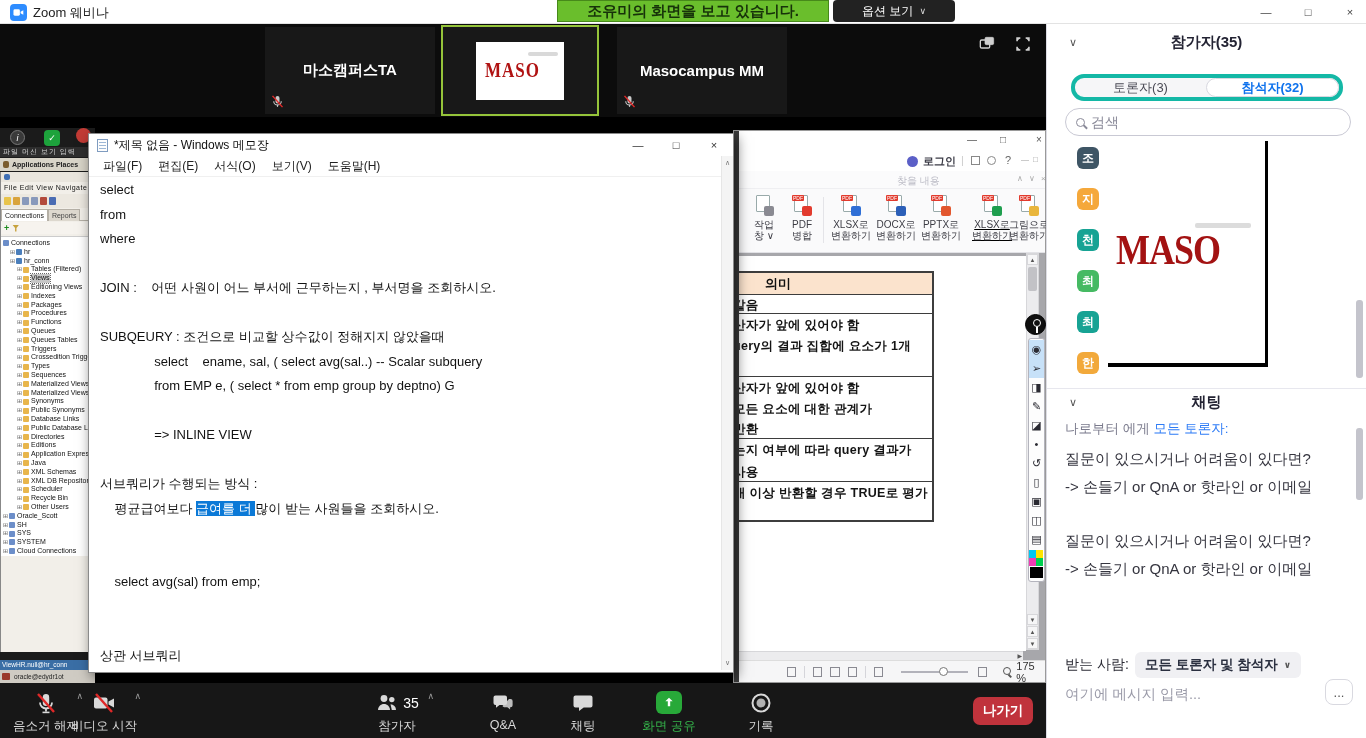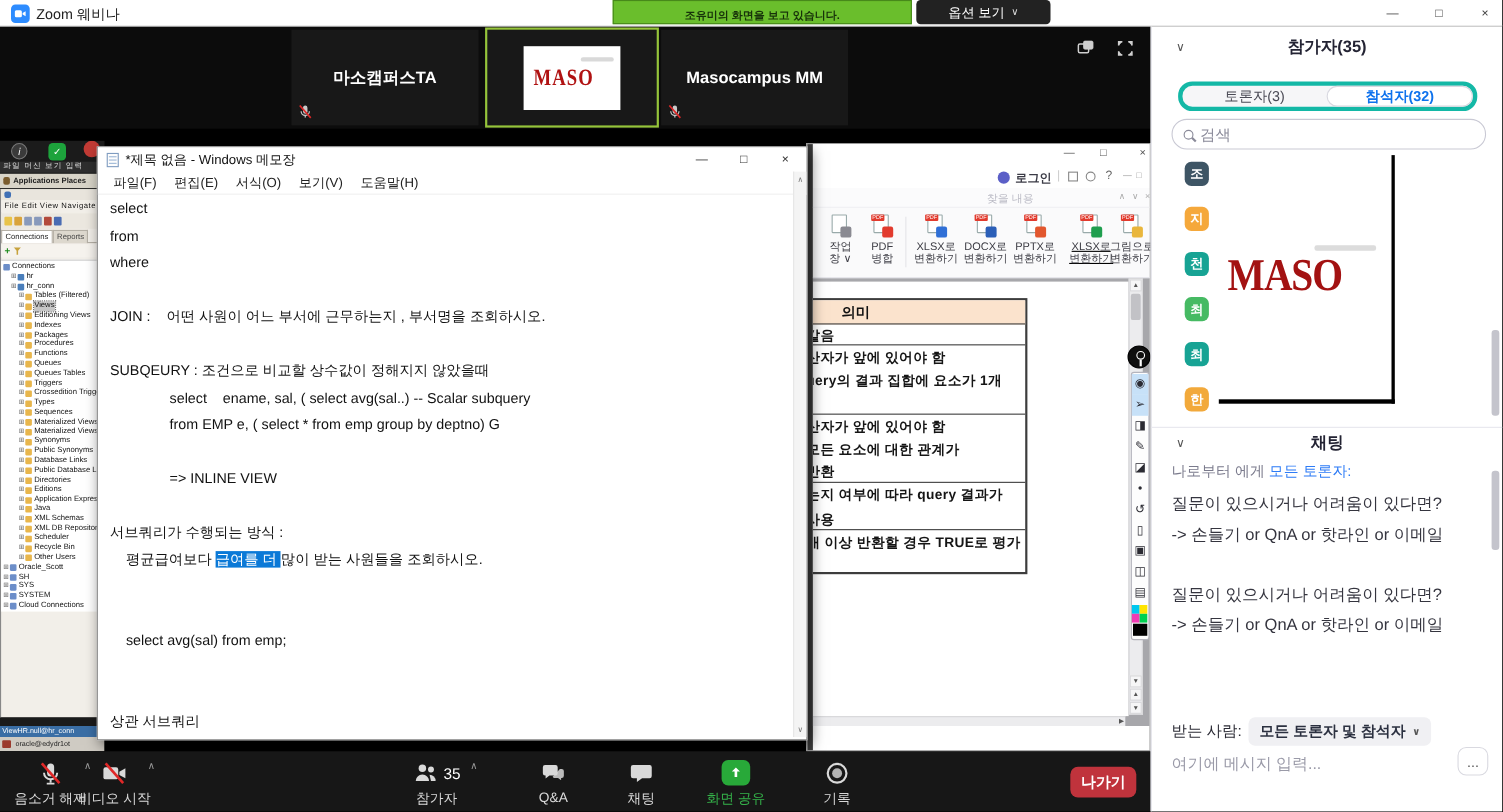--- a/index.html
+++ b/index.html
@@ -5,21 +5,21 @@
   *{box-sizing:border-box;margin:0;padding:0}
   html,body{background:#000}
   body{font-family:"Liberation Sans","DejaVu Sans",sans-serif}
   #app{position:relative;width:1366px;height:738px;background:#000;overflow:hidden}
 
   
   .topbar{position:absolute;left:0;top:0;width:1366px;height:24px;background:#fff;border-bottom:1px solid #e3e3e3;z-index:60}
   .zoom-logo{position:absolute;left:10px;top:4px;width:17px;height:17px;border-radius:4px;background:#2d8cff;display:flex;align-items:center;justify-content:center}
   .zoom-logo svg{width:11px;height:11px;fill:#fff}
   .app-title{position:absolute;left:33px;top:4px;font-size:13px;color:#222}
-  .share-banner{position:absolute;left:557px;top:0;width:272px;height:22px;background:#6abe2c;border:1px solid #47891a;color:#17320a;font-size:10px;font-weight:bold;display:flex;align-items:flex-end;justify-content:center}
+  .share-banner{position:absolute;left:557px;top:0;width:272px;height:22px;background:#6abe2c;border:1px solid #47891a;color:#17320a;font-size:15px;font-weight:bold;display:flex;align-items:center;justify-content:center}
   .options-btn{position:absolute;left:833px;top:0;width:122px;height:22px;background:#222;border-radius:4px;color:#fff;font-size:12px;display:flex;align-items:center;justify-content:center;gap:6px;cursor:pointer}
   .options-btn .opt-caret{font-size:9px;color:#ddd}
   .win-ctrls{position:absolute;right:8px;top:0;height:24px;display:flex;align-items:center;gap:26px;color:#444}
   .win-ctrls .wc{font-size:11px;line-height:24px;width:16px;text-align:center;cursor:pointer}
 
   
   .video-strip{position:absolute;left:0;top:24px;width:1046px;height:93px;background:#0c0c0c}
   .tile{position:absolute;background:#181818;display:flex;align-items:center;justify-content:center}
   .tile .tile-name{color:#fff;font-size:15px;font-weight:bold}
   .tile.active{border:2px solid #95c43a}
@@ -218,21 +218,21 @@
             <line x1="4" y1="3" x2="20" y2="21" stroke="#e02828" stroke-width="2.4"></line>
           </svg>
       </span>
     </div>
     <div class="tile active" style="left:441px;top:1px;width:158px;height:91px">
       <div class="maso-box">
         <span class="maso-text">MASO</span>
         <span class="maso-wm"></span>
       </div>
     </div>
-    <div class="tile" style="left:601px;top:3px;width:170px;height:87px">
+    <div class="tile" style="left:617px;top:3px;width:170px;height:87px">
       <span class="tile-name">Masocampus MM</span>
       <span class="mic-off">
         <svg viewBox="0 0 24 24">
             <path fill="#c9c9c9" d="M12 15a3.2 3.2 0 0 0 3.2-3.2V6.2a3.2 3.2 0 1 0-6.4 0v5.6A3.2 3.2 0 0 0 12 15z"></path>
             <path fill="none" stroke="#c9c9c9" stroke-width="1.8" d="M6 11.5a6 6 0 0 0 12 0"></path>
             <rect fill="#c9c9c9" x="11.1" y="17.2" width="1.8" height="3.4"></rect>
             <line x1="4" y1="3" x2="20" y2="21" stroke="#e02828" stroke-width="2.4"></line>
           </svg>
       </span>
     </div>
@@ -608,20 +608,36 @@
         <span class="sb" style="top:0">▲</span>
         <div class="pdf-vthumb"></div>
         <span class="sb" style="bottom:24px">▼</span>
         <span class="sb" style="bottom:12px">▲</span>
         <span class="sb" style="bottom:0">▼</span>
       </div>
       <div class="pdf-hscroll">
         <span class="sb">▶</span>
       </div>
     </div>
+    <div class="pdf-status">
+      <span style="width:52px"></span>
+      <span class="st-ico"></span>
+      <span class="st-sep"></span>
+      <span class="st-ico"></span>
+      <span class="st-ico"></span>
+      <span class="st-ico"></span>
+      <span class="st-sep"></span>
+      <span class="st-ico"></span>
+      <span class="zoom-slider">
+          <span class="zoom-handle"></span>
+        </span>
+      <span class="st-ico"></span>
+      <span class="mag"></span>
+      <span class="st-zoom">175 %</span>
+    </div>
   </div>
 
   <div class="annot-pin"></div>
   <div class="annot">
       <div class="an-tool active">◉</div>
       <div class="an-tool active">➢</div>
       <div class="an-tool">◨</div>
       <div class="an-tool">✎</div>
       <div class="an-tool">◪</div>
       <div class="an-tool">•</div>

